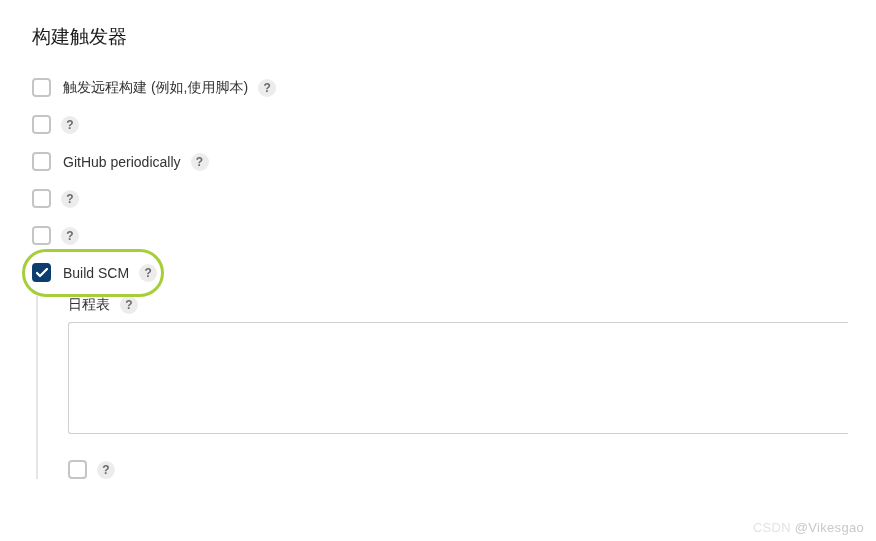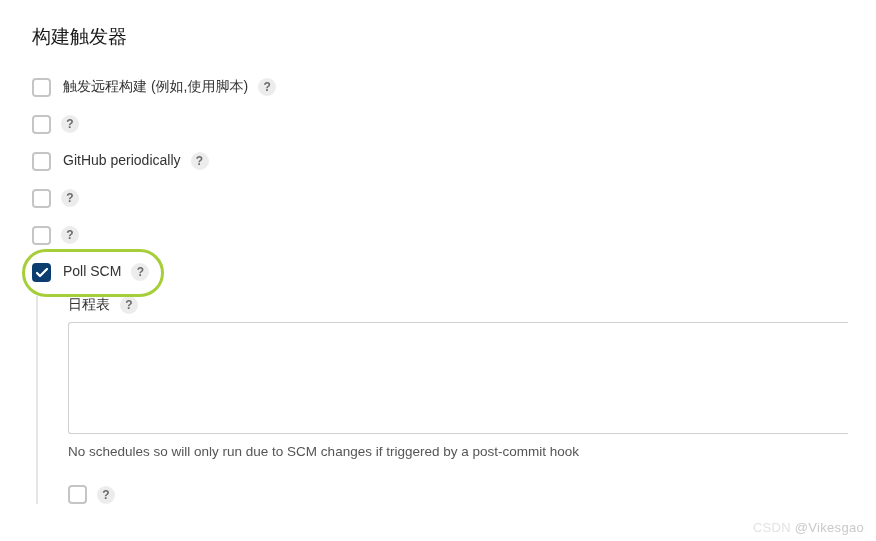--- a/index.html
+++ b/index.html
@@ -12,20 +12,21 @@
     width: 876px;
   }
   h2.section-heading {
     font-size: 19px;
     font-weight: 400;
     color: #1a1a1a;
     margin: 0 0 28px 0;
   }
   .trigger-row {
     display: flex;
+    align-items: center;
     margin-bottom: 18px;
     position: relative;
   }
   .chk {
     width: 19px;
     height: 19px;
     border: 2px solid #c5c5c5;
     border-radius: 4px;
     background: #fff;
     display: inline-flex;
@@ -163,31 +164,30 @@
   <span class="help">?</span>
 </div>
 
 <div class="trigger-row">
   <div class="highlight-ring"></div>
   <span class="chk checked">
     <svg width="12" height="10" viewBox="0 0 12 10">
         <path d="M1 5 L4 8 L11 1" stroke="#fff" stroke-width="2.2" fill="none" stroke-linecap="round" stroke-linejoin="round"></path>
       </svg>
   </span>
-  <span class="lbl">Poll SCM</span>
+  <span class="lbl">Build SCM</span>
   <span class="help">?</span>
 </div>
 
 <div class="sub-section">
   <div class="field-label-row">
     <span>日程表</span>
     <span class="help">?</span>
   </div>
   <textarea class="schedule-box" value="" style=""></textarea>
-  <div class="hint">No schedules so will only run due to SCM changes if triggered by a post-commit hook</div>
 
   <div class="nested-row">
     <span class="chk">
       
     </span>
     <span class="help">?</span>
   </div>
 </div>
 
 <div class="watermark">

